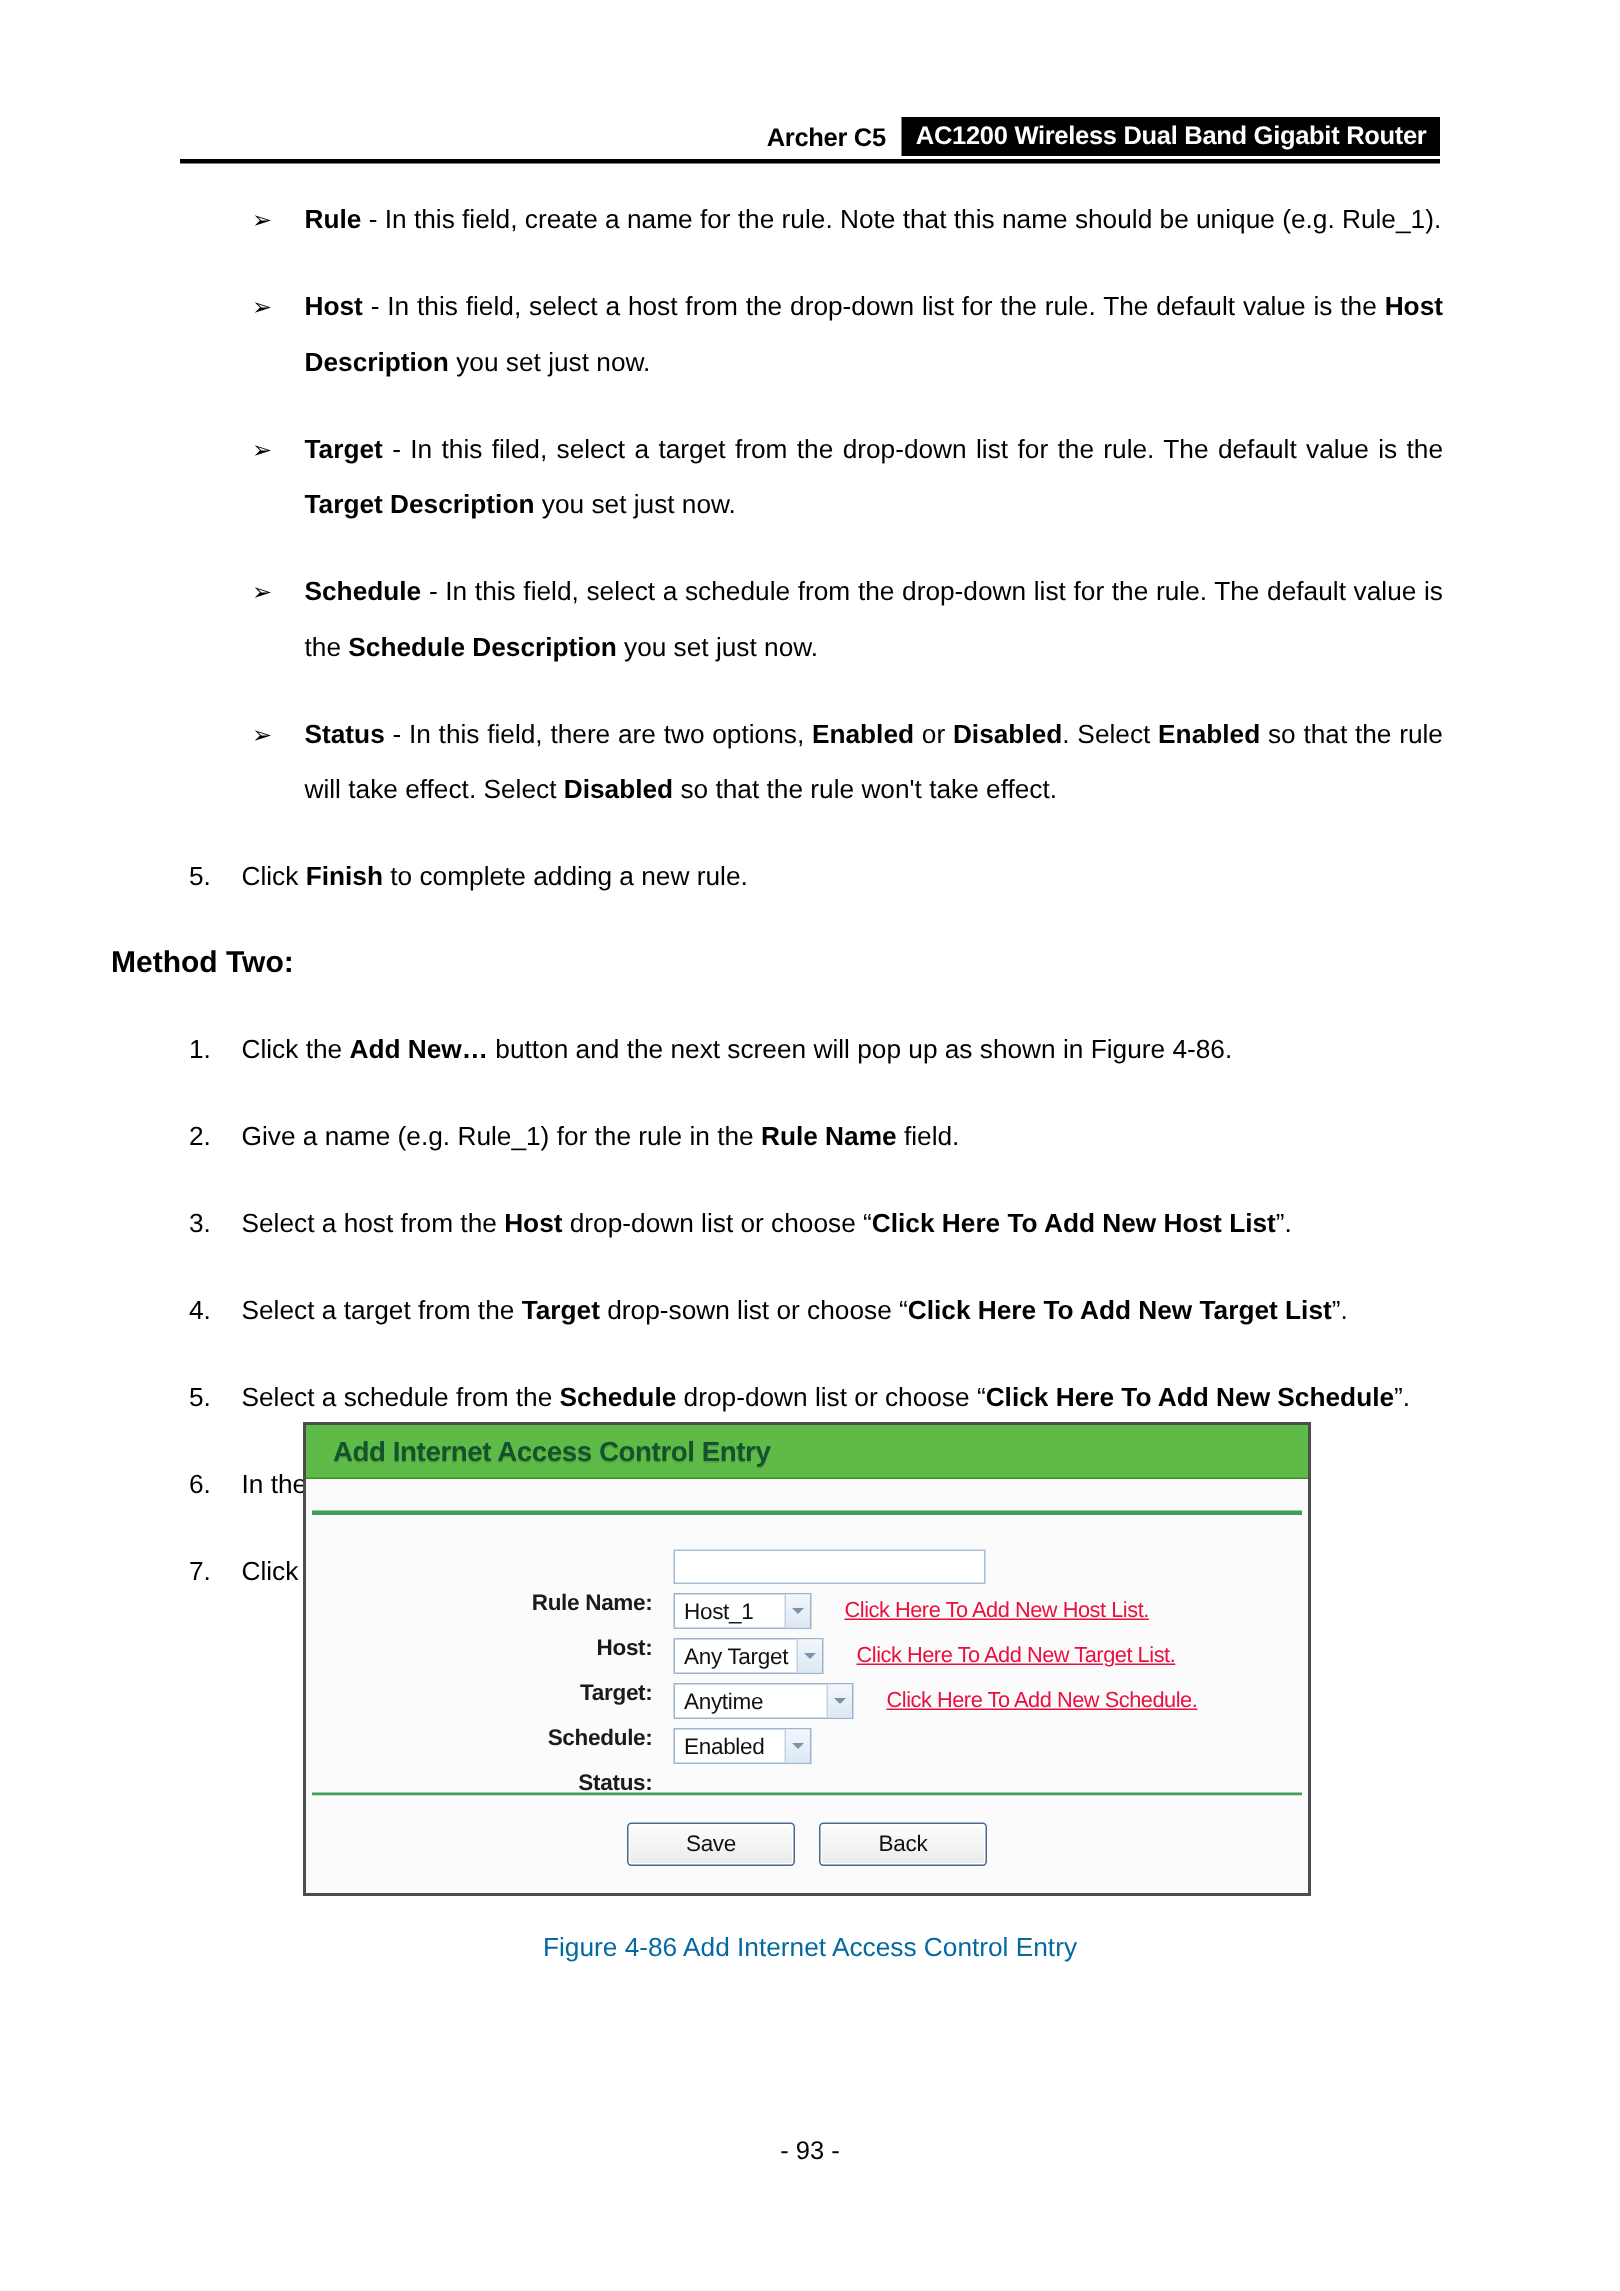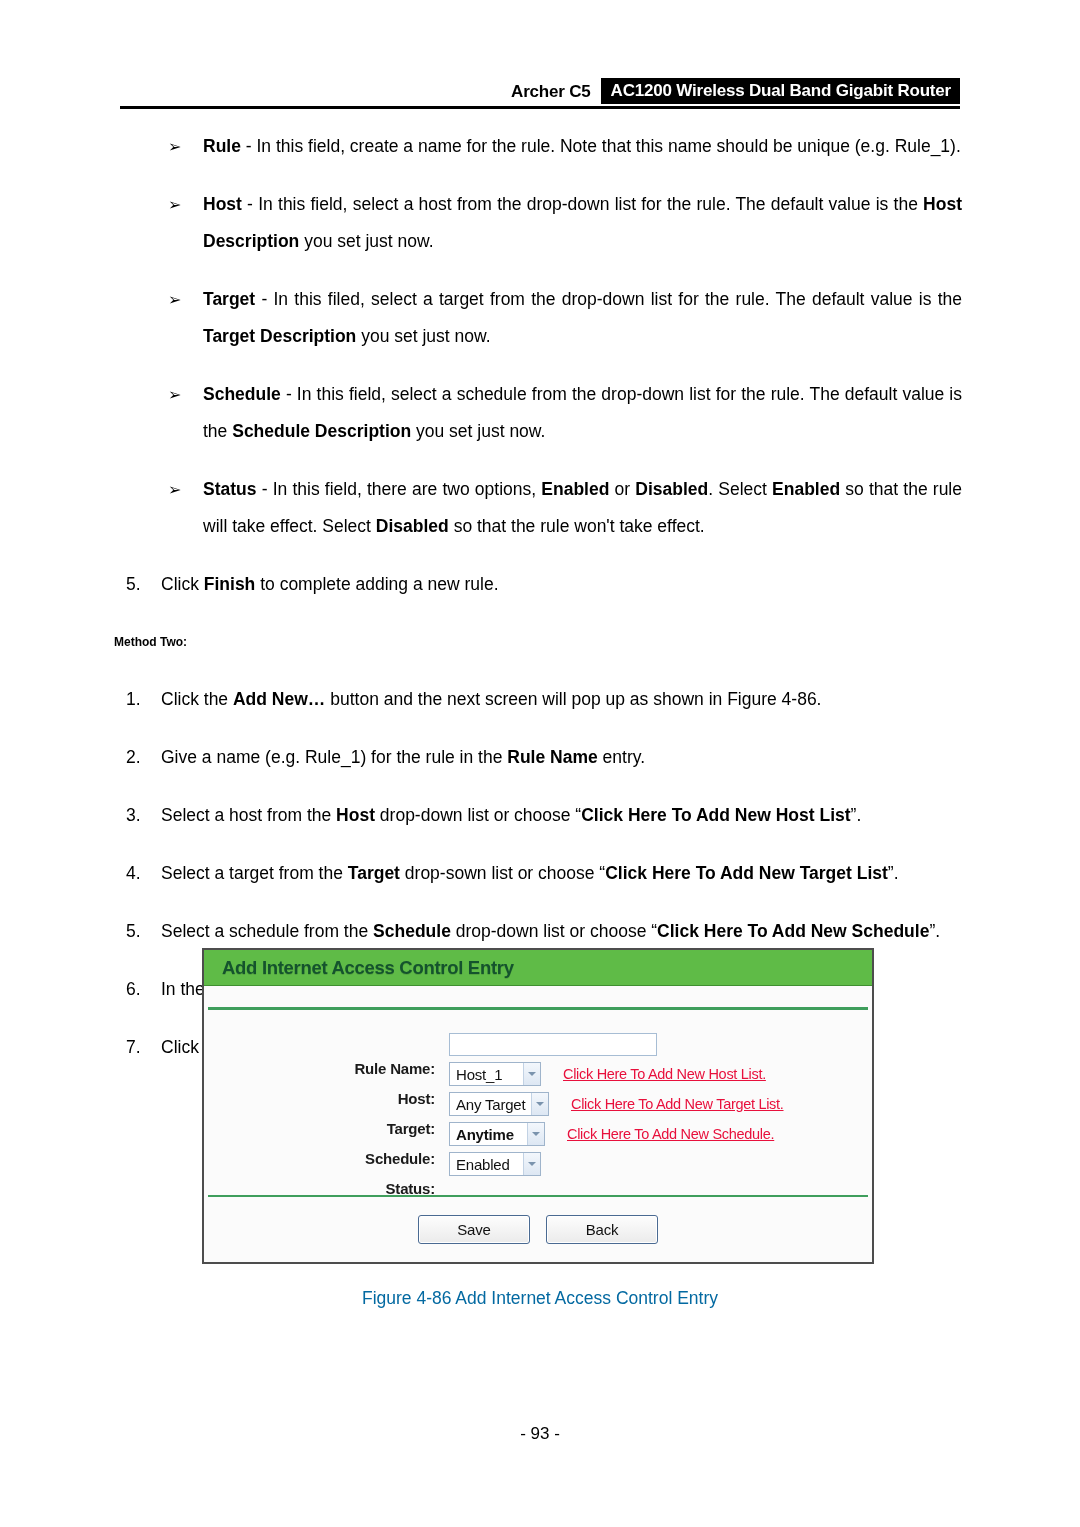--- a/index.html
+++ b/index.html
@@ -106,22 +106,22 @@
   .num-item .num {
     position: absolute;
     left: 126px;
     top: 0;
     font-size: 17.5px;
     line-height: 37px;
   }
 
   .section-title {
     margin: 0 0 20px 0;
-    padding-left: 114px;
-    font-size: 12px;
+    padding-left: 74px;
+    font-size: 20px;
     line-height: 37px;
     font-weight: bold;
   }
 
   b, .b { font-weight: bold; }
 
   
   .bullet-item, .num-item { text-align-last: left; }
 
   
@@ -218,21 +218,21 @@
   }
   .select-arrow span {
     display: block;
     width: 0; height: 0;
     border-left: 4px solid transparent;
     border-right: 4px solid transparent;
     border-top: 4px solid #7a93ad;
   }
   .sel-host   { width: 92px; }
   .sel-target { width: 100px; }
-  .sel-sched  { width: 96px; font-weight: bold; }
+  .sel-sched  { width: 120px; }
   .sel-status { width: 92px; }
 
   .ui-link {
     font-size: 14.5px;
     color: #e8103c;
     text-decoration: underline;
     margin-left: 22px;
     white-space: nowrap;
     letter-spacing: -0.3px;
     font-weight: 500;
@@ -332,21 +332,21 @@
 
     <div class="section-title">Method Two:</div>
 
     <div class="num-item">
       <span class="num">1.</span>
       <span>Click the </span><b>Add New…</b><span> button and the next screen will pop up as shown in Figure 4-86.</span>
     </div>
 
     <div class="num-item">
       <span class="num">2.</span>
-      <span>Give a name (e.g. Rule_1) for the rule in the </span><b>Rule Name</b><span> entry.</span>
+      <span>Give a name (e.g. Rule_1) for the rule in the </span><b>Rule Name</b><span> field.</span>
     </div>
 
     <div class="num-item">
       <span class="num">3.</span>
       <span>Select a host from the </span><b>Host</b><span> drop-down list or choose “</span><b>Click Here To Add New Host List</b><span>”.</span>
     </div>
 
     <div class="num-item">
       <span class="num">4.</span>
       <span>Select a target from the </span><b>Target</b><span> drop-sown list or choose “</span><b>Click Here To Add New Target List</b><span>”.</span>

